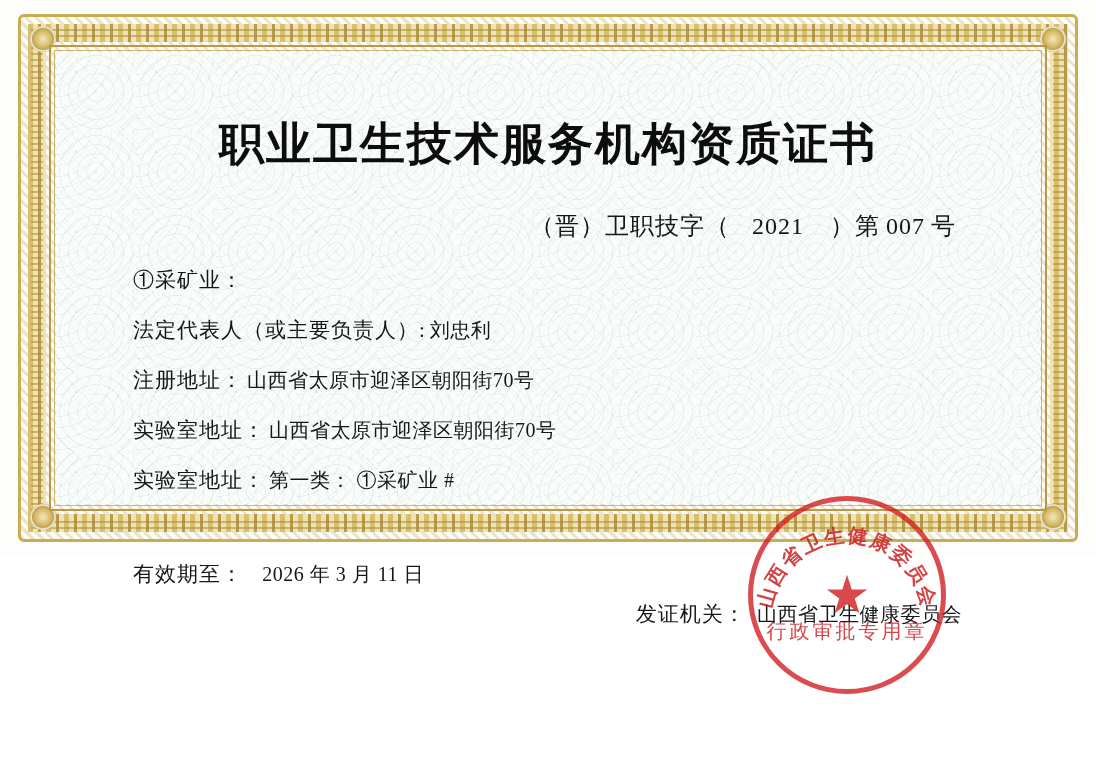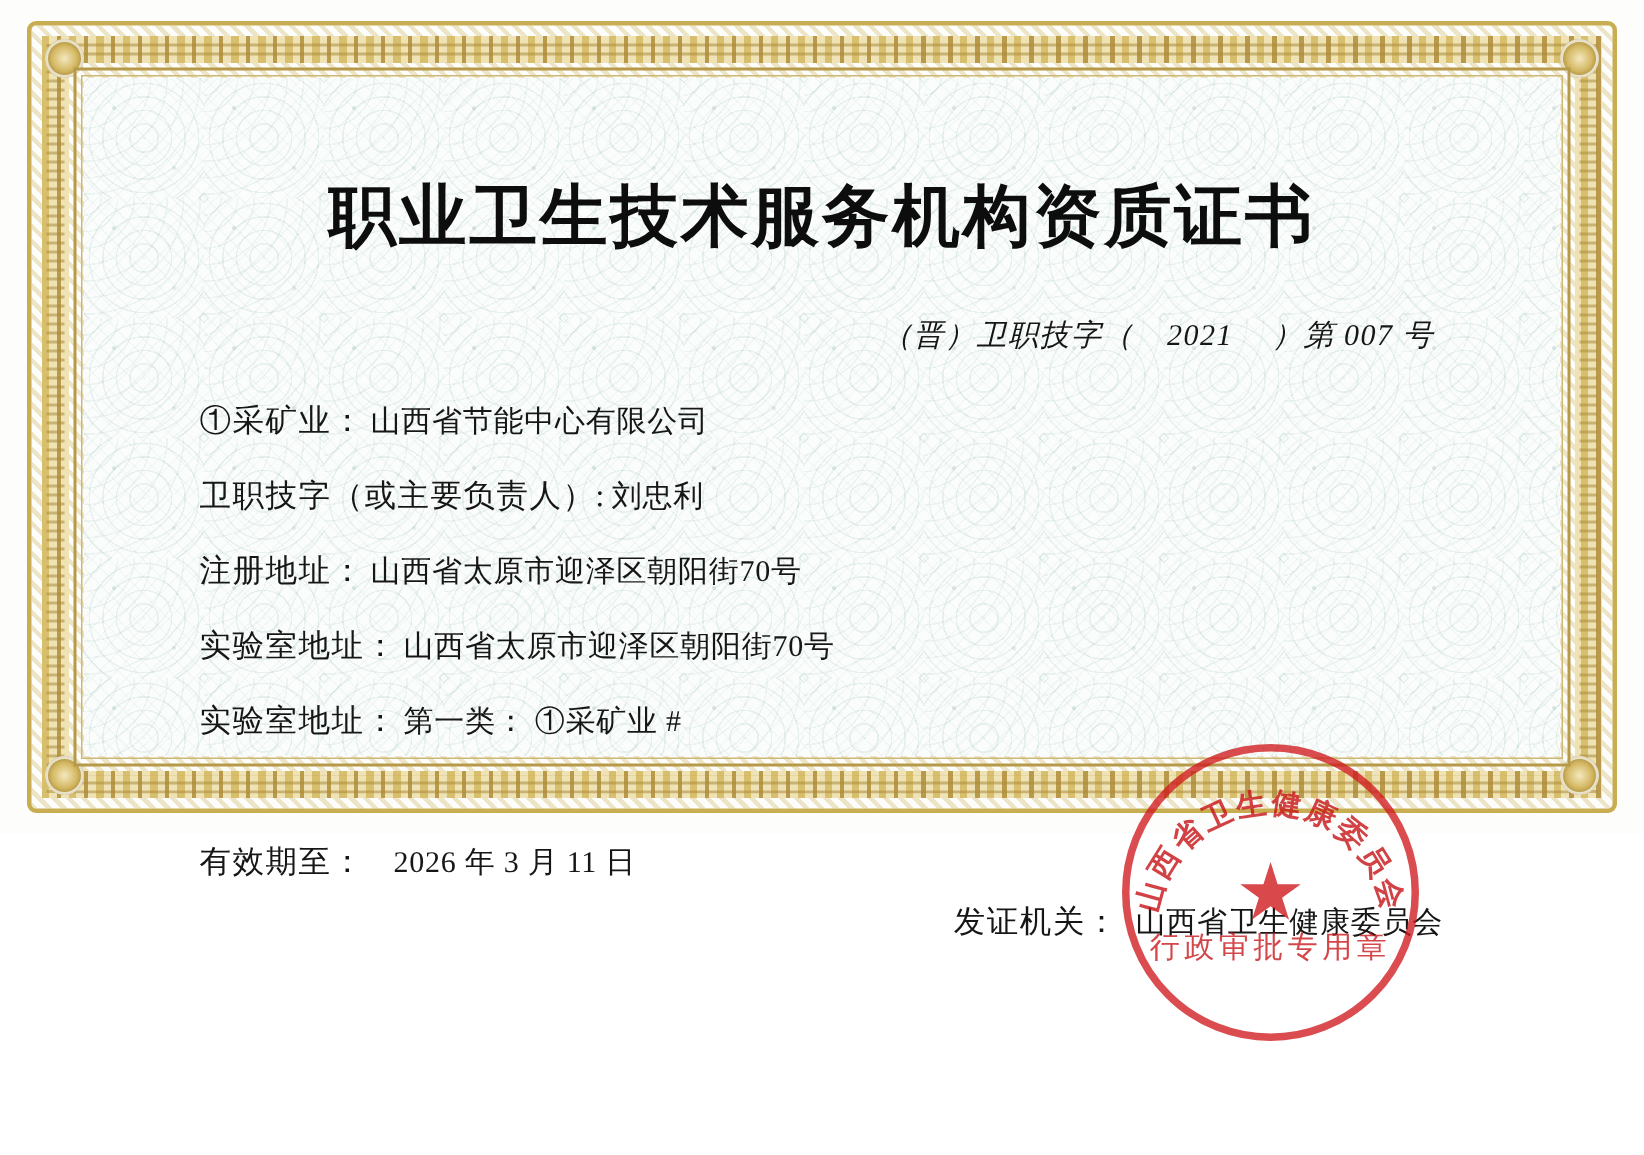--- a/index.html
+++ b/index.html
@@ -172,24 +172,23 @@
     letter-spacing: 2px;
     font-family: "DejaVu Serif", "Liberation Serif", serif;
     color: #0d0d0d;
     white-space: nowrap;
   }
 
   .cert-number {
     position: absolute;
     top: 158px;
     right: 84px;
-    font-size: 20px;
+    font-size: 24px;
     white-space: nowrap;
     letter-spacing: 1px;
-    font-style: italic;
   }
   .cert-number .year { padding: 0 26px 0 22px; }
   .cert-number .serial { padding: 0 6px; }
 
   .fields {
     position: absolute;
     left: 77px;
     top: 214px;
     right: 40px;
   }
@@ -316,25 +315,24 @@
     <div class="title">职业卫生技术服务机构资质证书</div>
 
     <div class="cert-number">
       <span>（晋）卫职技字（</span><span class="year">2021</span><span>）第</span><span class="serial">007</span><span>号</span>
     </div>
 
     <div class="fields">
 
       <div class="field-row">
         <span class="field-label">①采矿业：</span>
-        <span class="field-value">山西省节能中心有限公司</span>
-      </div>
-
-      <div class="field-row">
-        <span class="field-label">卫职技字（或主要负责人）:</span>
+      </div>
+
+      <div class="field-row">
+        <span class="field-label">法定代表人（或主要负责人）:</span>
         <span class="field-value">刘忠利</span>
       </div>
 
       <div class="field-row">
         <span class="field-label">注册地址：</span>
         <span class="field-value">山西省太原市迎泽区朝阳街70号</span>
       </div>
 
       <div class="field-row">
         <span class="field-label">实验室地址：</span>

